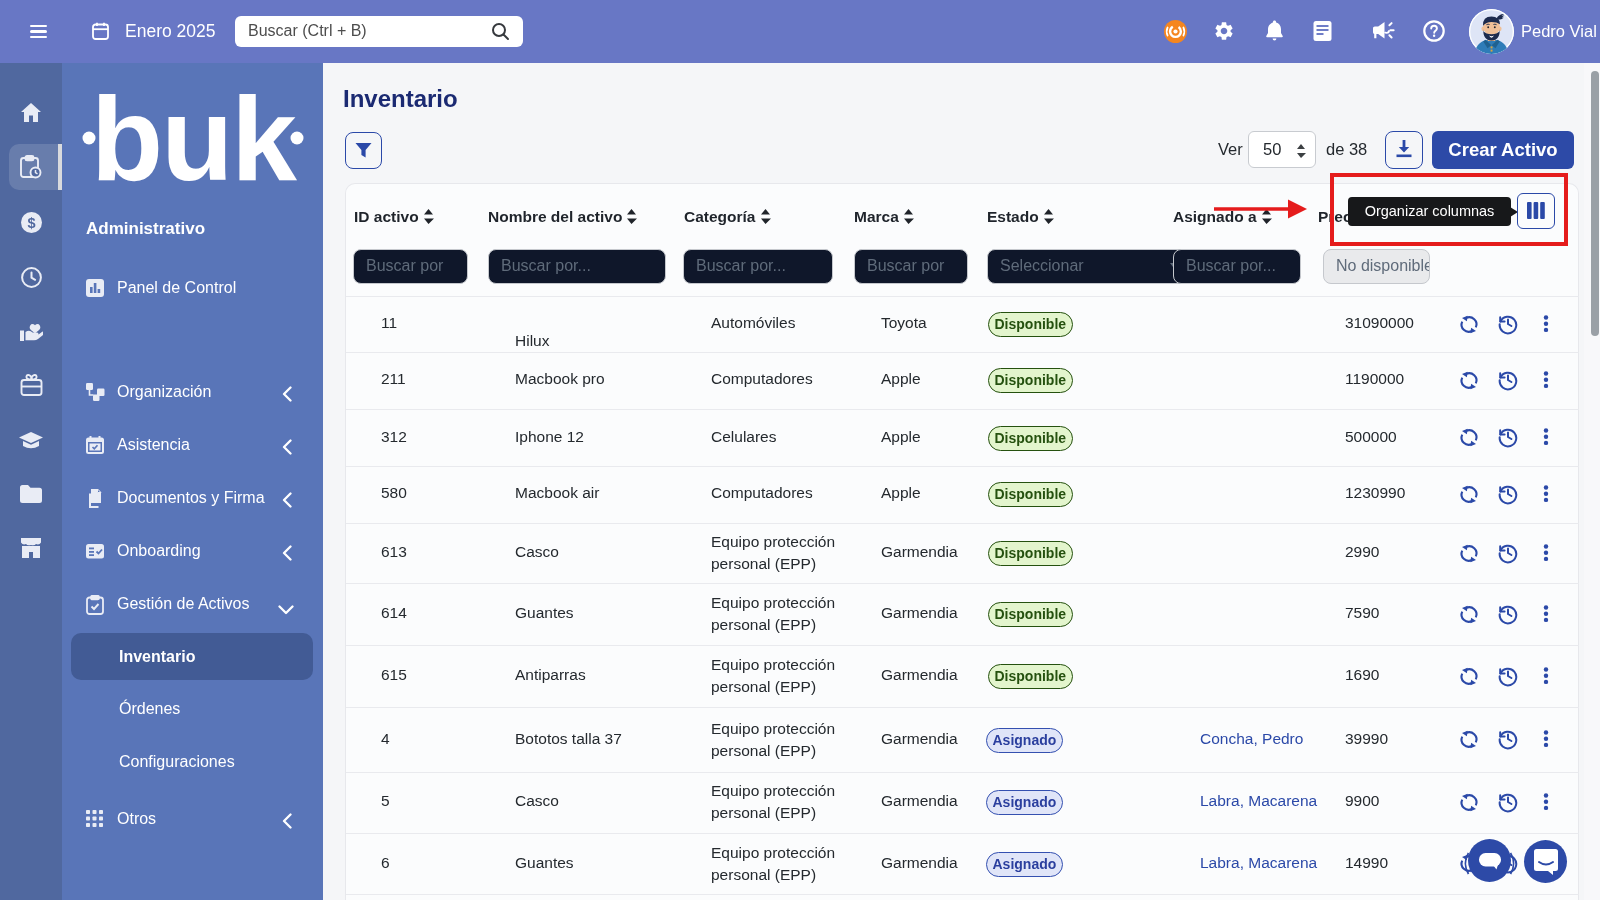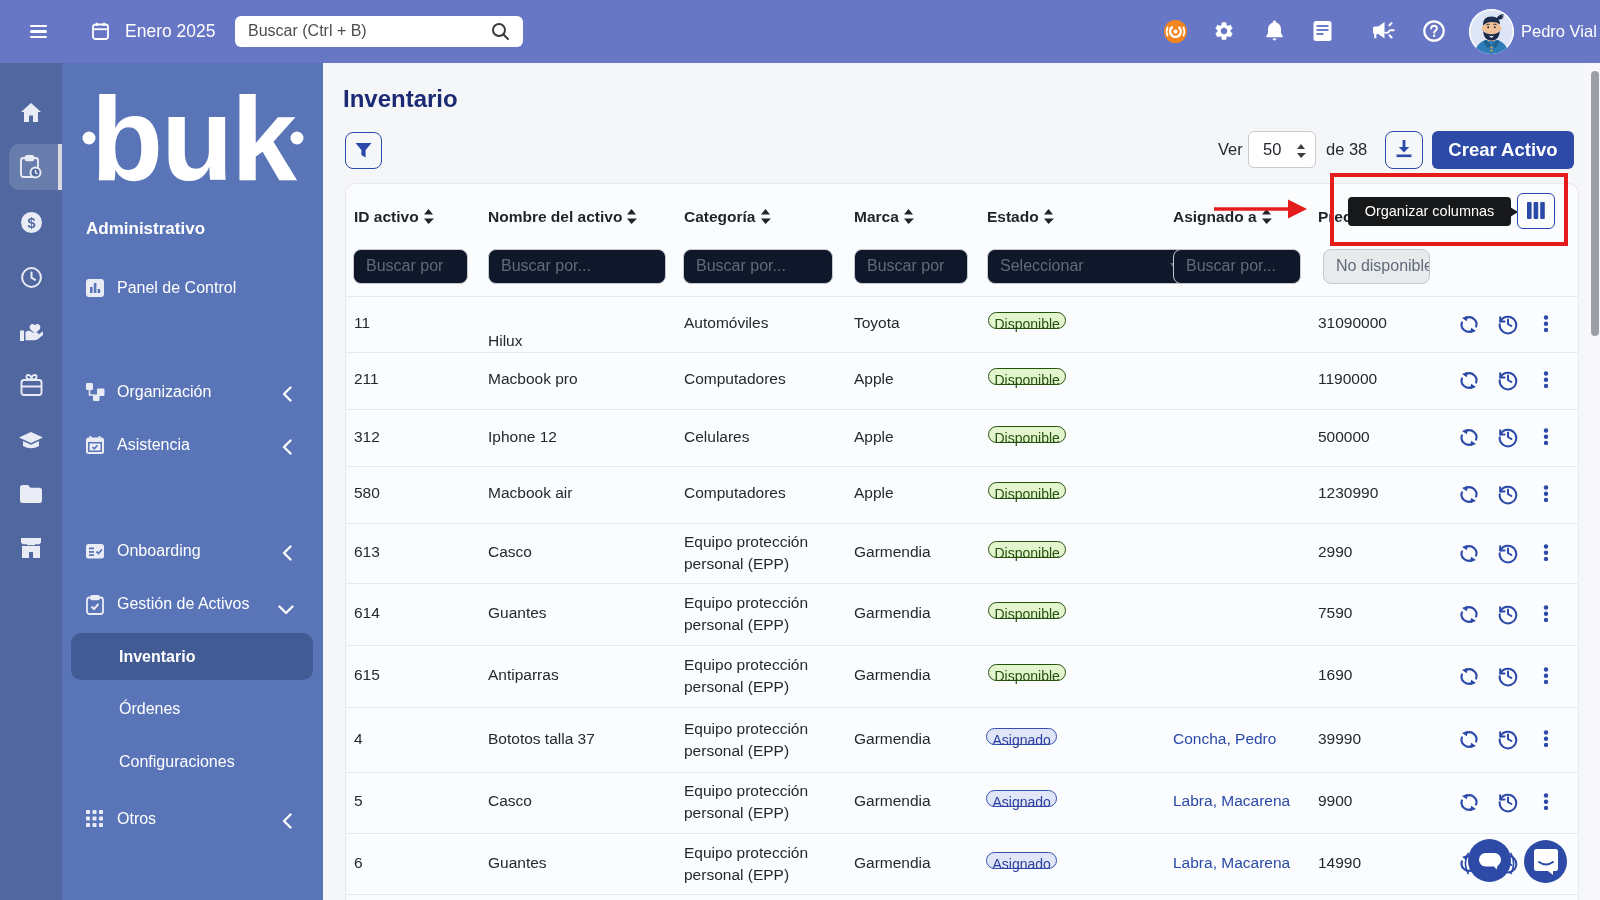--- a/index.html
+++ b/index.html
@@ -43,22 +43,22 @@
   .de38 { position:absolute; left:1326px; top:140px; font-size:16.5px; color:#24292e; z-index:1;}
   .dlbtn { position:absolute; left:1385px; top:131px; width:38px; height:38px; border:1.5px solid #2b49a8; border-radius:8px; z-index:1;}
   .crear { position:absolute; left:1432px; top:131px; width:142px; height:38px; background:#2d4aa7; border-radius:6px; color:#fff; font-size:18.5px; font-weight:700; text-align:center; line-height:37px; z-index:1;}
 
   
   .card { position:absolute; left:345px; top:183px; width:1234px; height:717px; background:#fbfcfd; border:1px solid #e7e8ec; border-radius:10px 10px 0 0; border-bottom:none; }
   .hcell { position:absolute; top:24px; font-size:15.5px; font-weight:700; color:#1f242b; white-space:nowrap; }
   .sorticon { display:inline-block; vertical-align:-2px; margin-left:4px; }
   .finput { position:absolute; top:65px; height:35px; border:1px solid #c5c8cd; border-radius:8px; background:#0f172a; font-size:16px; color:#5f6b7a; padding:7px 0 0 12px; white-space:nowrap; overflow:hidden; }
   .row { position:absolute; left:0; width:1233px; border-top:1px solid #e9eaee; }
-  .cell { position:absolute; font-size:15.5px; color:#24292e; white-space:nowrap; }
-  .badge { position:absolute; height:17px; border-radius:12.5px; font-size:14px; font-weight:400; padding:3px 5.5px 0 5.5px; }
+  .cell { position:absolute; font-size:15.5px; color:#24292e; white-space:nowrap;margin-left:27px; }
+  .badge { position:absolute; height:25px; border-radius:12.5px; font-size:14px; font-weight:700; padding:3px 5.5px 0 5.5px; }
   .bg-green { background:#e3f5cd; border:1.5px solid #25510f; color:#25510f; }
   .bg-blue  { background:#e0e5f8; border:1.5px solid #3450b0; color:#2b3f9e; }
   .link { color:#2b49a8; }
   .acticon { position:absolute; width:22px; height:22px; }
 
   
   .redrect { position:absolute; left:1330px; top:173px; width:238px; height:73px; border:4px solid #e51c1c; z-index:10; }
   .tooltip { position:absolute; left:1348px; top:197px; width:163px; height:29px; background:#17181a; border-radius:4px; color:#fff; font-size:14.5px; text-align:center; line-height:28px; z-index:11; }
   .tooltip:after { content:""; position:absolute; right:-7px; top:10px; border-left:8px solid #17181a; border-top:5px solid transparent; border-bottom:5px solid transparent; }
   .colbtn { position:absolute; left:1517px; top:193px; width:38px; height:36px; border:1.5px solid #2b49a8; border-radius:6px; background:#fbfcfd; z-index:11; }
@@ -242,20 +242,31 @@
           <rect x="12.5" y="0" width="2" height="4" fill="#e9ecf5"></rect>
           <rect x="2" y="6" width="14" height="10" fill="#5975b8"></rect>
           <rect x="3.5" y="7.5" width="11" height="7" fill="#e9ecf5"></rect>
           <path d="M6.5 11 l1.8 1.8 3.2-3.5" stroke="#5975b8" stroke-width="1.7" fill="none"></path>
         </svg></span>
       <span class="tx">Asistencia</span>
       <span class="ch" style="top:4px"><svg width="10" height="16" viewBox="0 0 10 16">
           <path d="M8.5 1.5 L2 8 l6.5 6.5" fill="none" stroke="#fff" stroke-width="2.3" stroke-linecap="round" stroke-linejoin="round"></path>
         </svg></span>
     </div>
+    <div class="mitem" style="top:425px">
+      <span class="ic"><svg width="18" height="19" viewBox="0 0 18 19">
+          <path d="M5 0 h6.5 L15 3.5 V14 H5z" fill="#e9ecf5"></path>
+          <path d="M11.5 0 V3.5 H15z" fill="#5975b8" stroke="#e9ecf5" stroke-width="1"></path>
+          <path d="M3 4.5 V19 h9.5 v-2 H5 V4.5z" fill="#e9ecf5"></path>
+        </svg></span>
+      <span class="tx">Documentos y Firma</span>
+      <span class="ch" style="top:4px"><svg width="10" height="16" viewBox="0 0 10 16">
+          <path d="M8.5 1.5 L2 8 l6.5 6.5" fill="none" stroke="#fff" stroke-width="2.3" stroke-linecap="round" stroke-linejoin="round"></path>
+        </svg></span>
+    </div>
     <div class="mitem" style="top:478px">
       <span class="ic"><svg width="18" height="18" viewBox="0 0 18 18">
           <rect x="0" y="2" width="18" height="14.5" rx="2.5" fill="#e9ecf5"></rect>
           <rect x="3" y="5.5" width="5" height="1.8" fill="#5975b8"></rect>
           <rect x="3" y="9" width="5" height="1.8" fill="#5975b8"></rect>
           <rect x="3" y="12.2" width="5" height="1.8" fill="#5975b8"></rect>
           <path d="M10.5 9.5 l2 2 3.5-4" stroke="#5975b8" stroke-width="1.8" fill="none"></path>
         </svg></span>
       <span class="tx">Onboarding</span>
       <span class="ch" style="top:4px"><svg width="10" height="16" viewBox="0 0 10 16">

